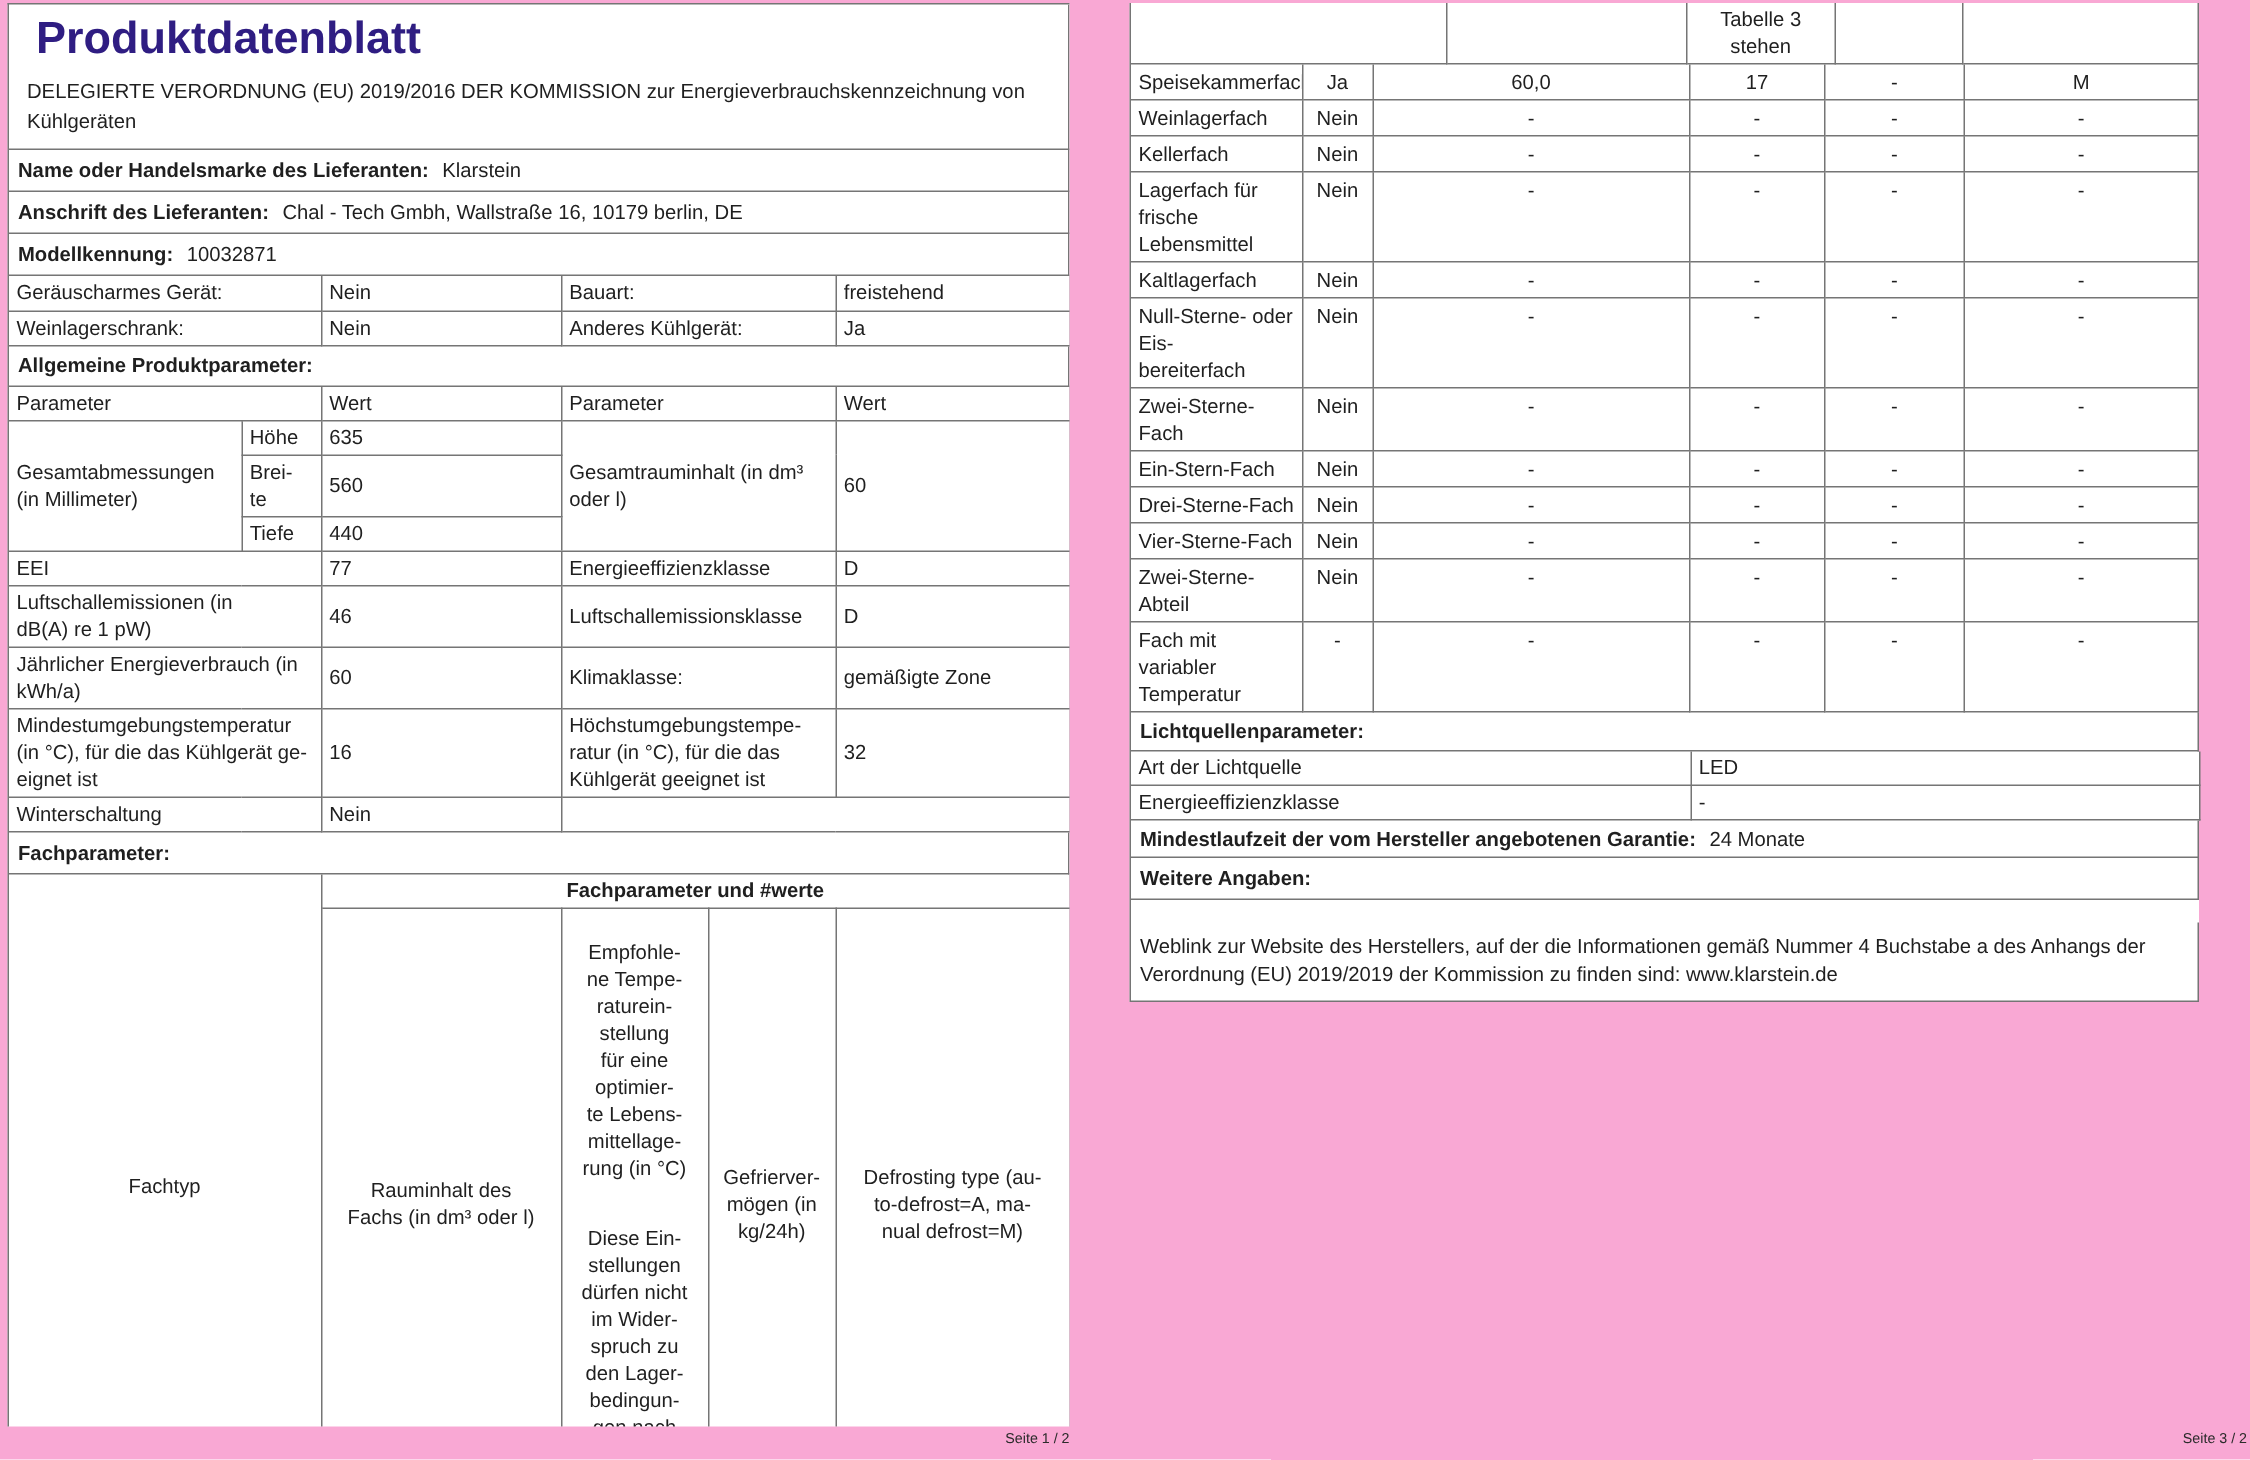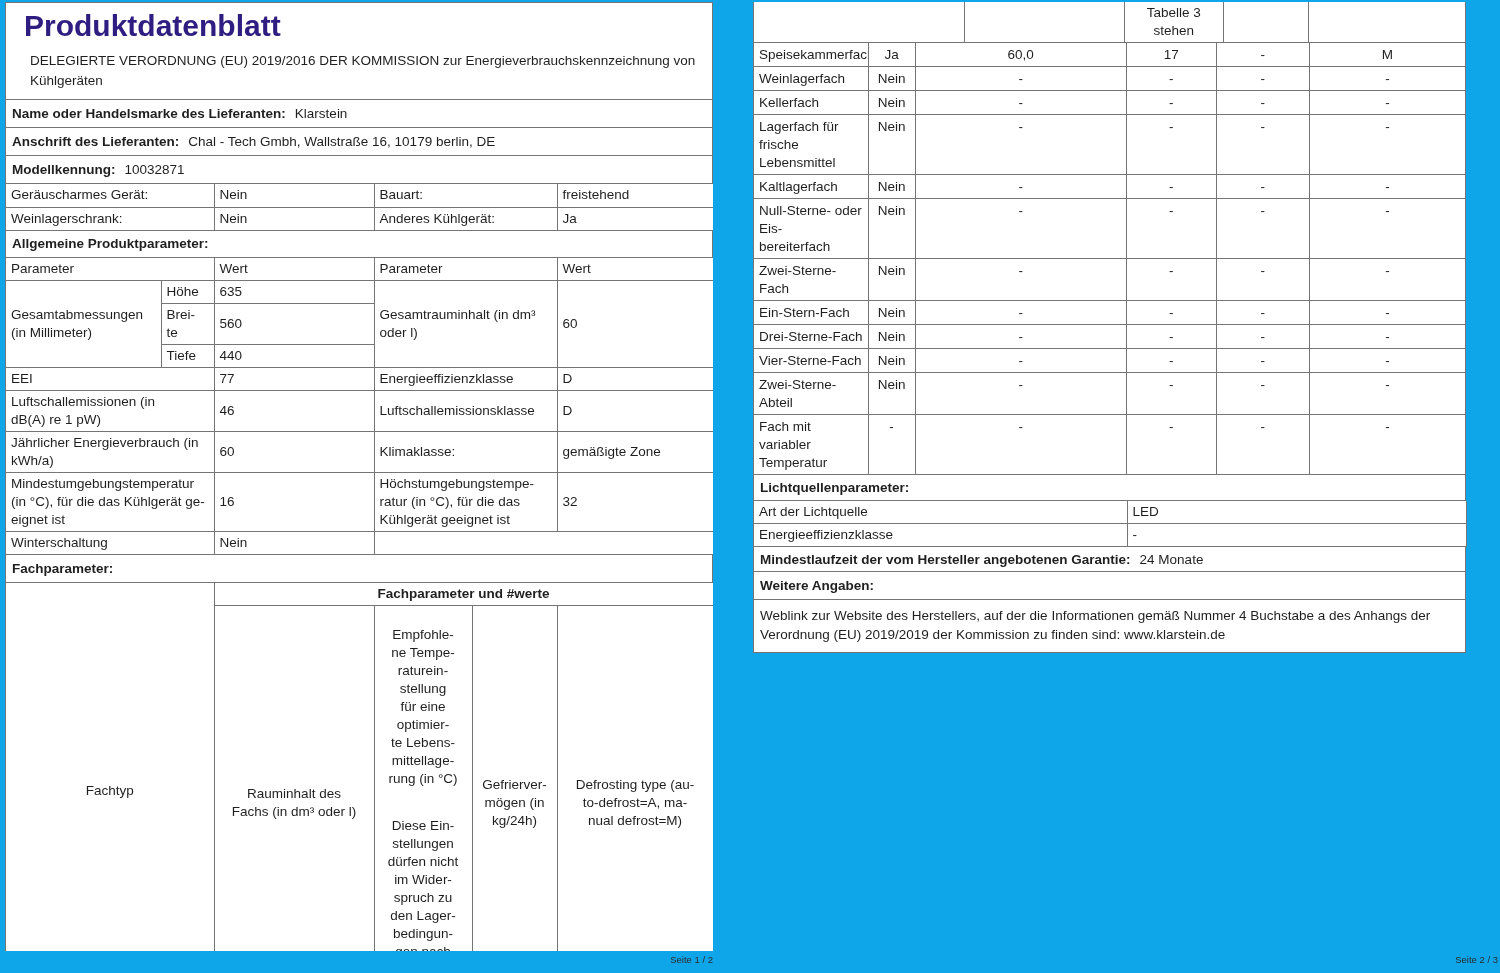--- a/index.html
+++ b/index.html
@@ -1,28 +1,28 @@
 <!DOCTYPE html>
 <html><head>
 <meta charset="utf-8">
 <style>
   html,body{margin:0;padding:0;background:#ffffff;}
   body{font-family:"Liberation Sans","DejaVu Sans",sans-serif;color:#1f1f1f;}
-  .canvas{position:relative;width:1500px;height:973px;background:#0ea5e9;overflow:hidden;}
+  .canvas{position:relative;width:1500px;height:973px;background:#f9a8d4;overflow:hidden;}
 
   
   .sheet{position:absolute;top:2px;box-sizing:border-box;background:#ffffff;}
   .sheet1{left:5px;width:708px;height:949px;border-left:1px solid #757575;border-top:1px solid #757575;overflow:hidden;}
   .sheet2{left:753px;width:713px;border-left:1px solid #757575;}
 
   
   .block{box-sizing:border-box;border-right:1px solid #757575;border-bottom:1px solid #757575;}
   .titlebox{padding:4px 10px 8px 12px;}
   .title{font-size:30px;font-weight:bold;color:#2f1d82;letter-spacing:0px;margin:2px 0 8px 6px;}
-  .subtitle{font-size:13.5px;line-height:20px;white-space:pre-line;margin-left:12px;}
+  .subtitle{font-size:13.5px;line-height:20px;white-space:pre-line;margin-left:0px;}
   .lvrow{display:flex;align-items:center;padding:0 6px;font-size:13.5px;}.h28{height:28px}.h27{height:27px}.h26{height:26px}.h25{height:25px}
   .b{font-weight:bold;margin-right:9px;white-space:nowrap;}
   .sec{display:flex;align-items:center;padding:0 6px;font-size:13.5px;font-weight:bold;}
 
   
   table.t{border-collapse:collapse;table-layout:fixed;width:100%;}
   table.t td{border-top:none;border-left:none;border-right:1px solid #757575;border-bottom:1px solid #757575;
     font-size:13.5px;line-height:18px;padding:2px 5px;vertical-align:middle;
     white-space:pre-line;overflow:hidden;box-sizing:border-box;}
   td.ctr{text-align:center;}
@@ -389,19 +389,19 @@
         </tbody>
     </table>
 
     <div class="block lvrow h25">
       <span class="b">Mindestlaufzeit der vom Hersteller angebotenen Garantie:</span>
       <span>24 Monate</span>
     </div>
 
     <div class="block sec h28">Weitere Angaben:</div>
 
-    <div class="block" style="padding:6px 12px 8px 6px;font-size:13.5px;line-height:19px;white-space:pre-line;">Weblink zur Website des Herstellers, auf der die Informationen gemäß Nummer 4 Buchstabe a des Anhangs der
+    <div class="block" style="padding:6px 12px 8px 6px;font-size:13.5px;line-height:19px;white-space:pre-line;margin-top:15px;">Weblink zur Website des Herstellers, auf der die Informationen gemäß Nummer 4 Buchstabe a des Anhangs der
 Verordnung (EU) 2019/2019 der Kommission zu finden sind:  www.klarstein.de</div>
   </div>
 
   <div class="footer f1">Seite 1 / 2</div>
-  <div class="footer f2">Seite 2 / 3</div>
+  <div class="footer f2">Seite 3 / 2</div>
 </div>
 
 </body></html>

